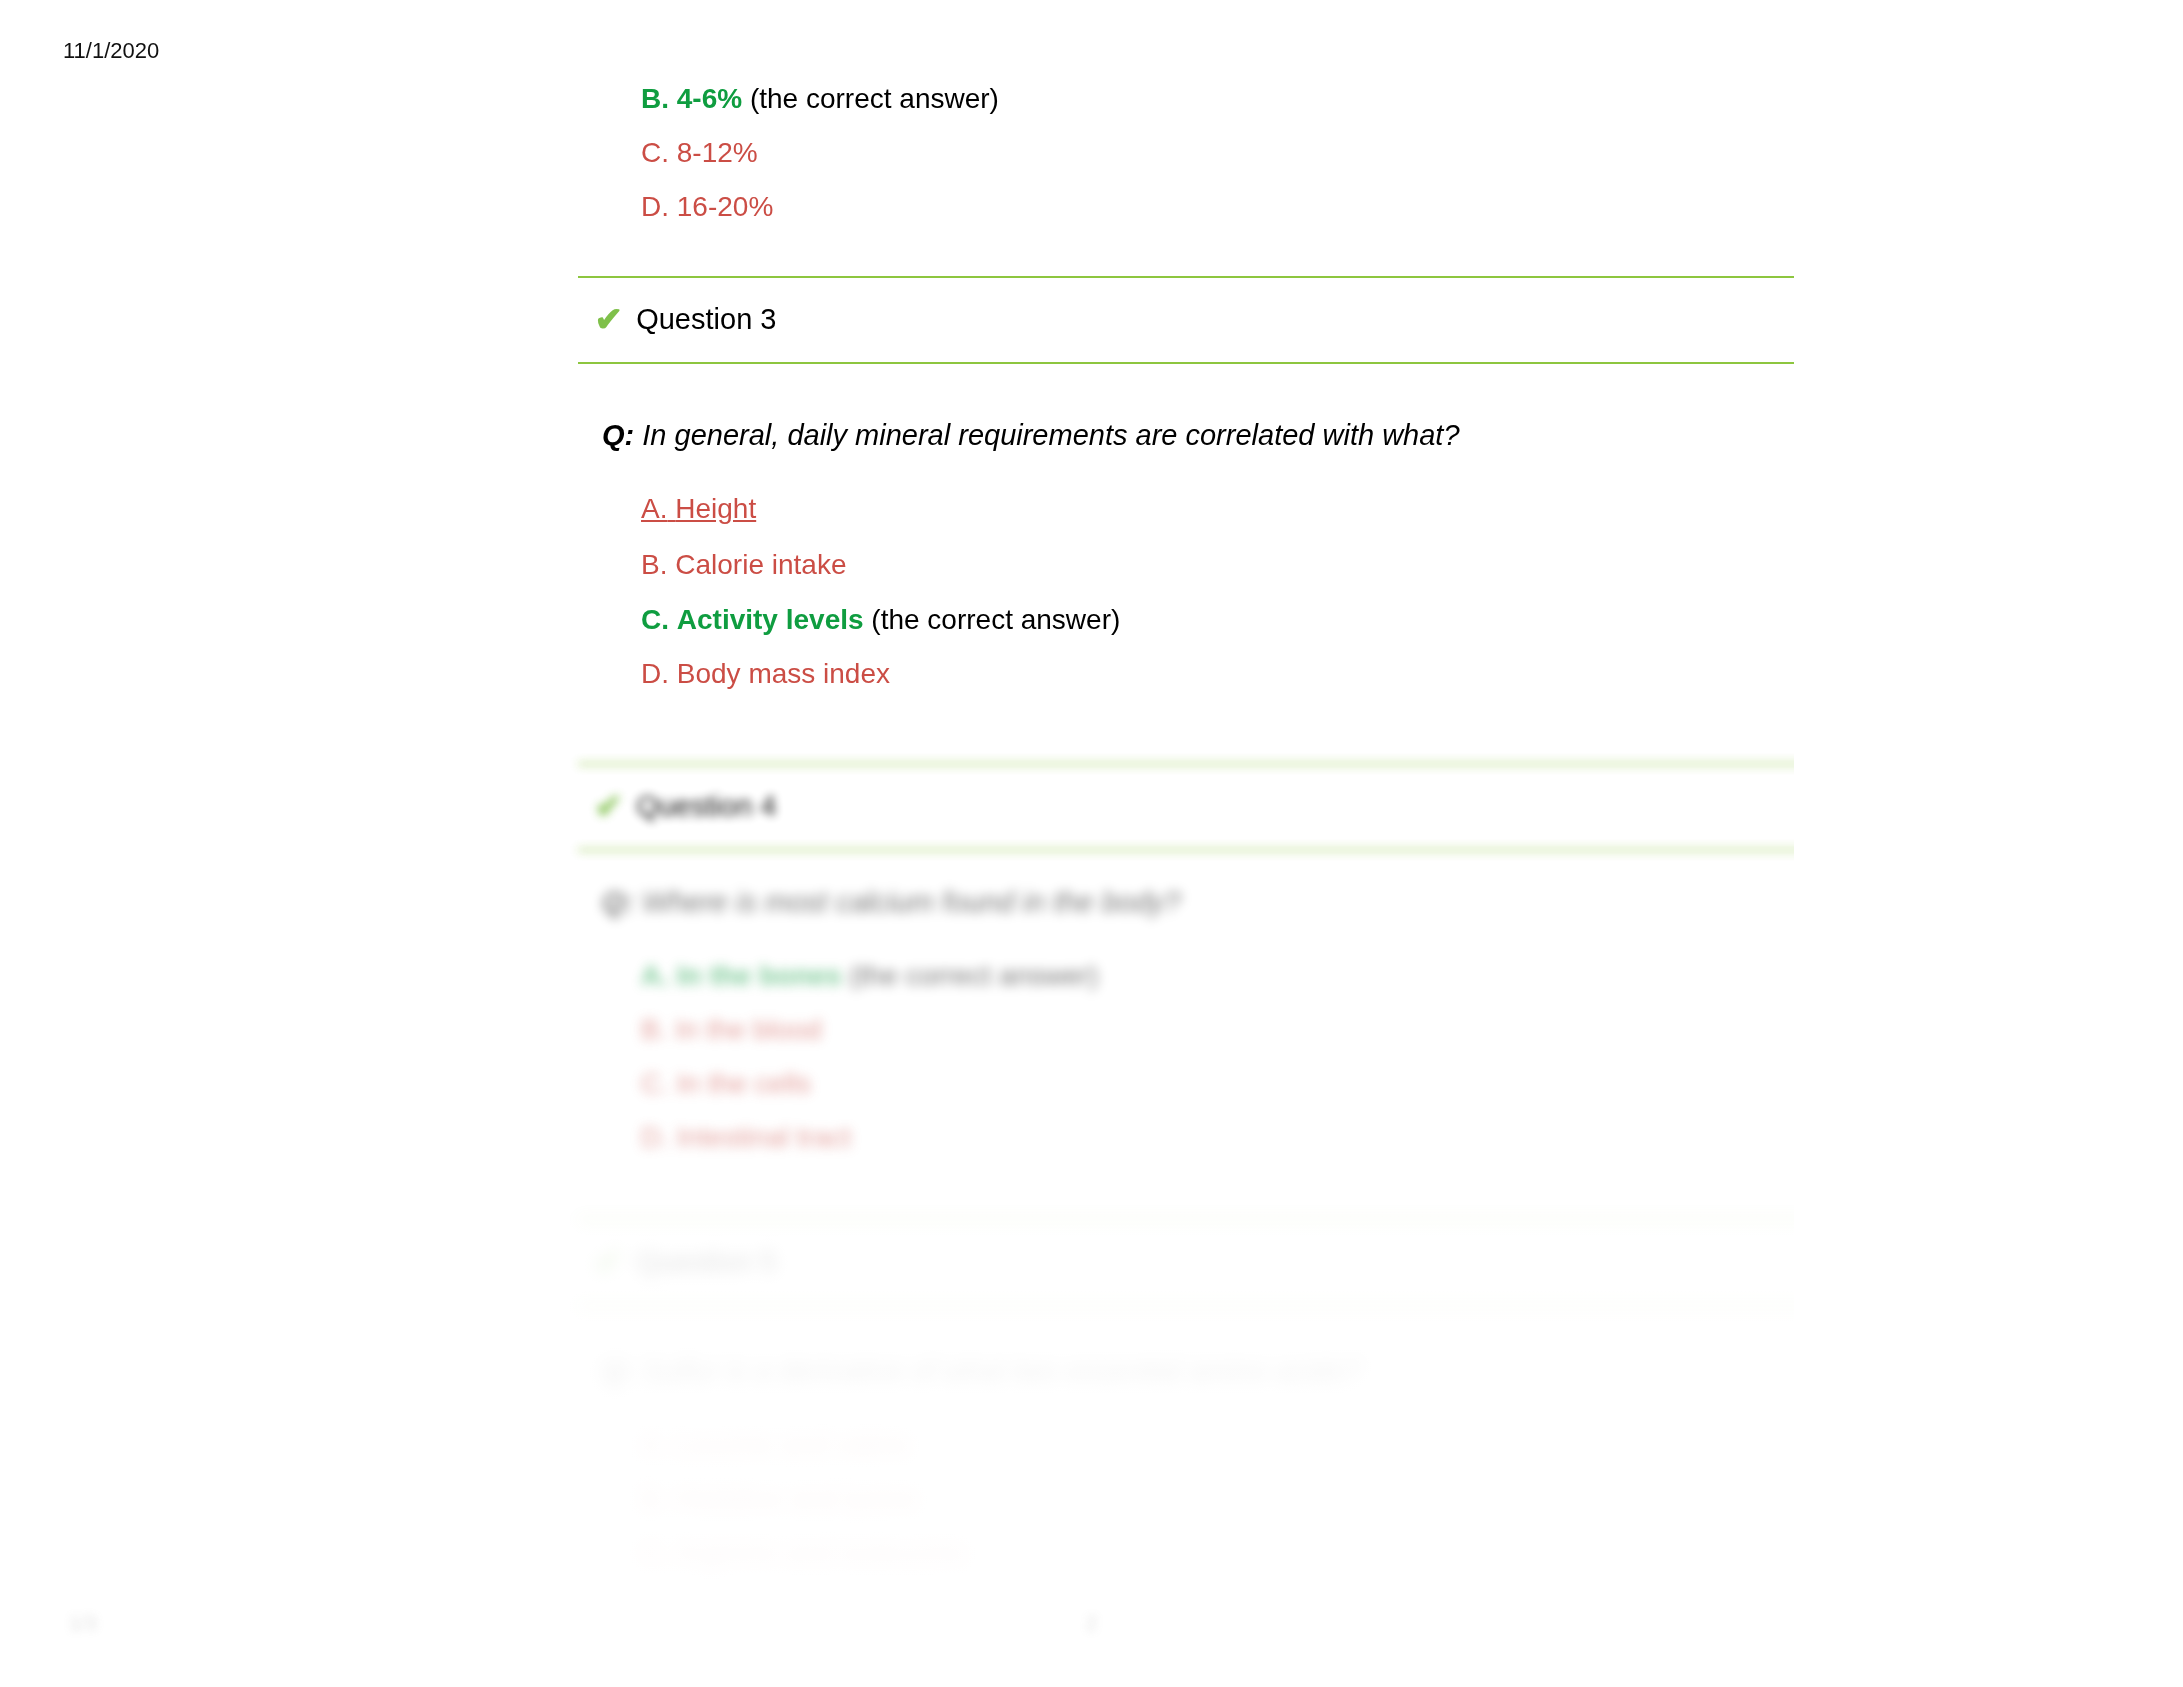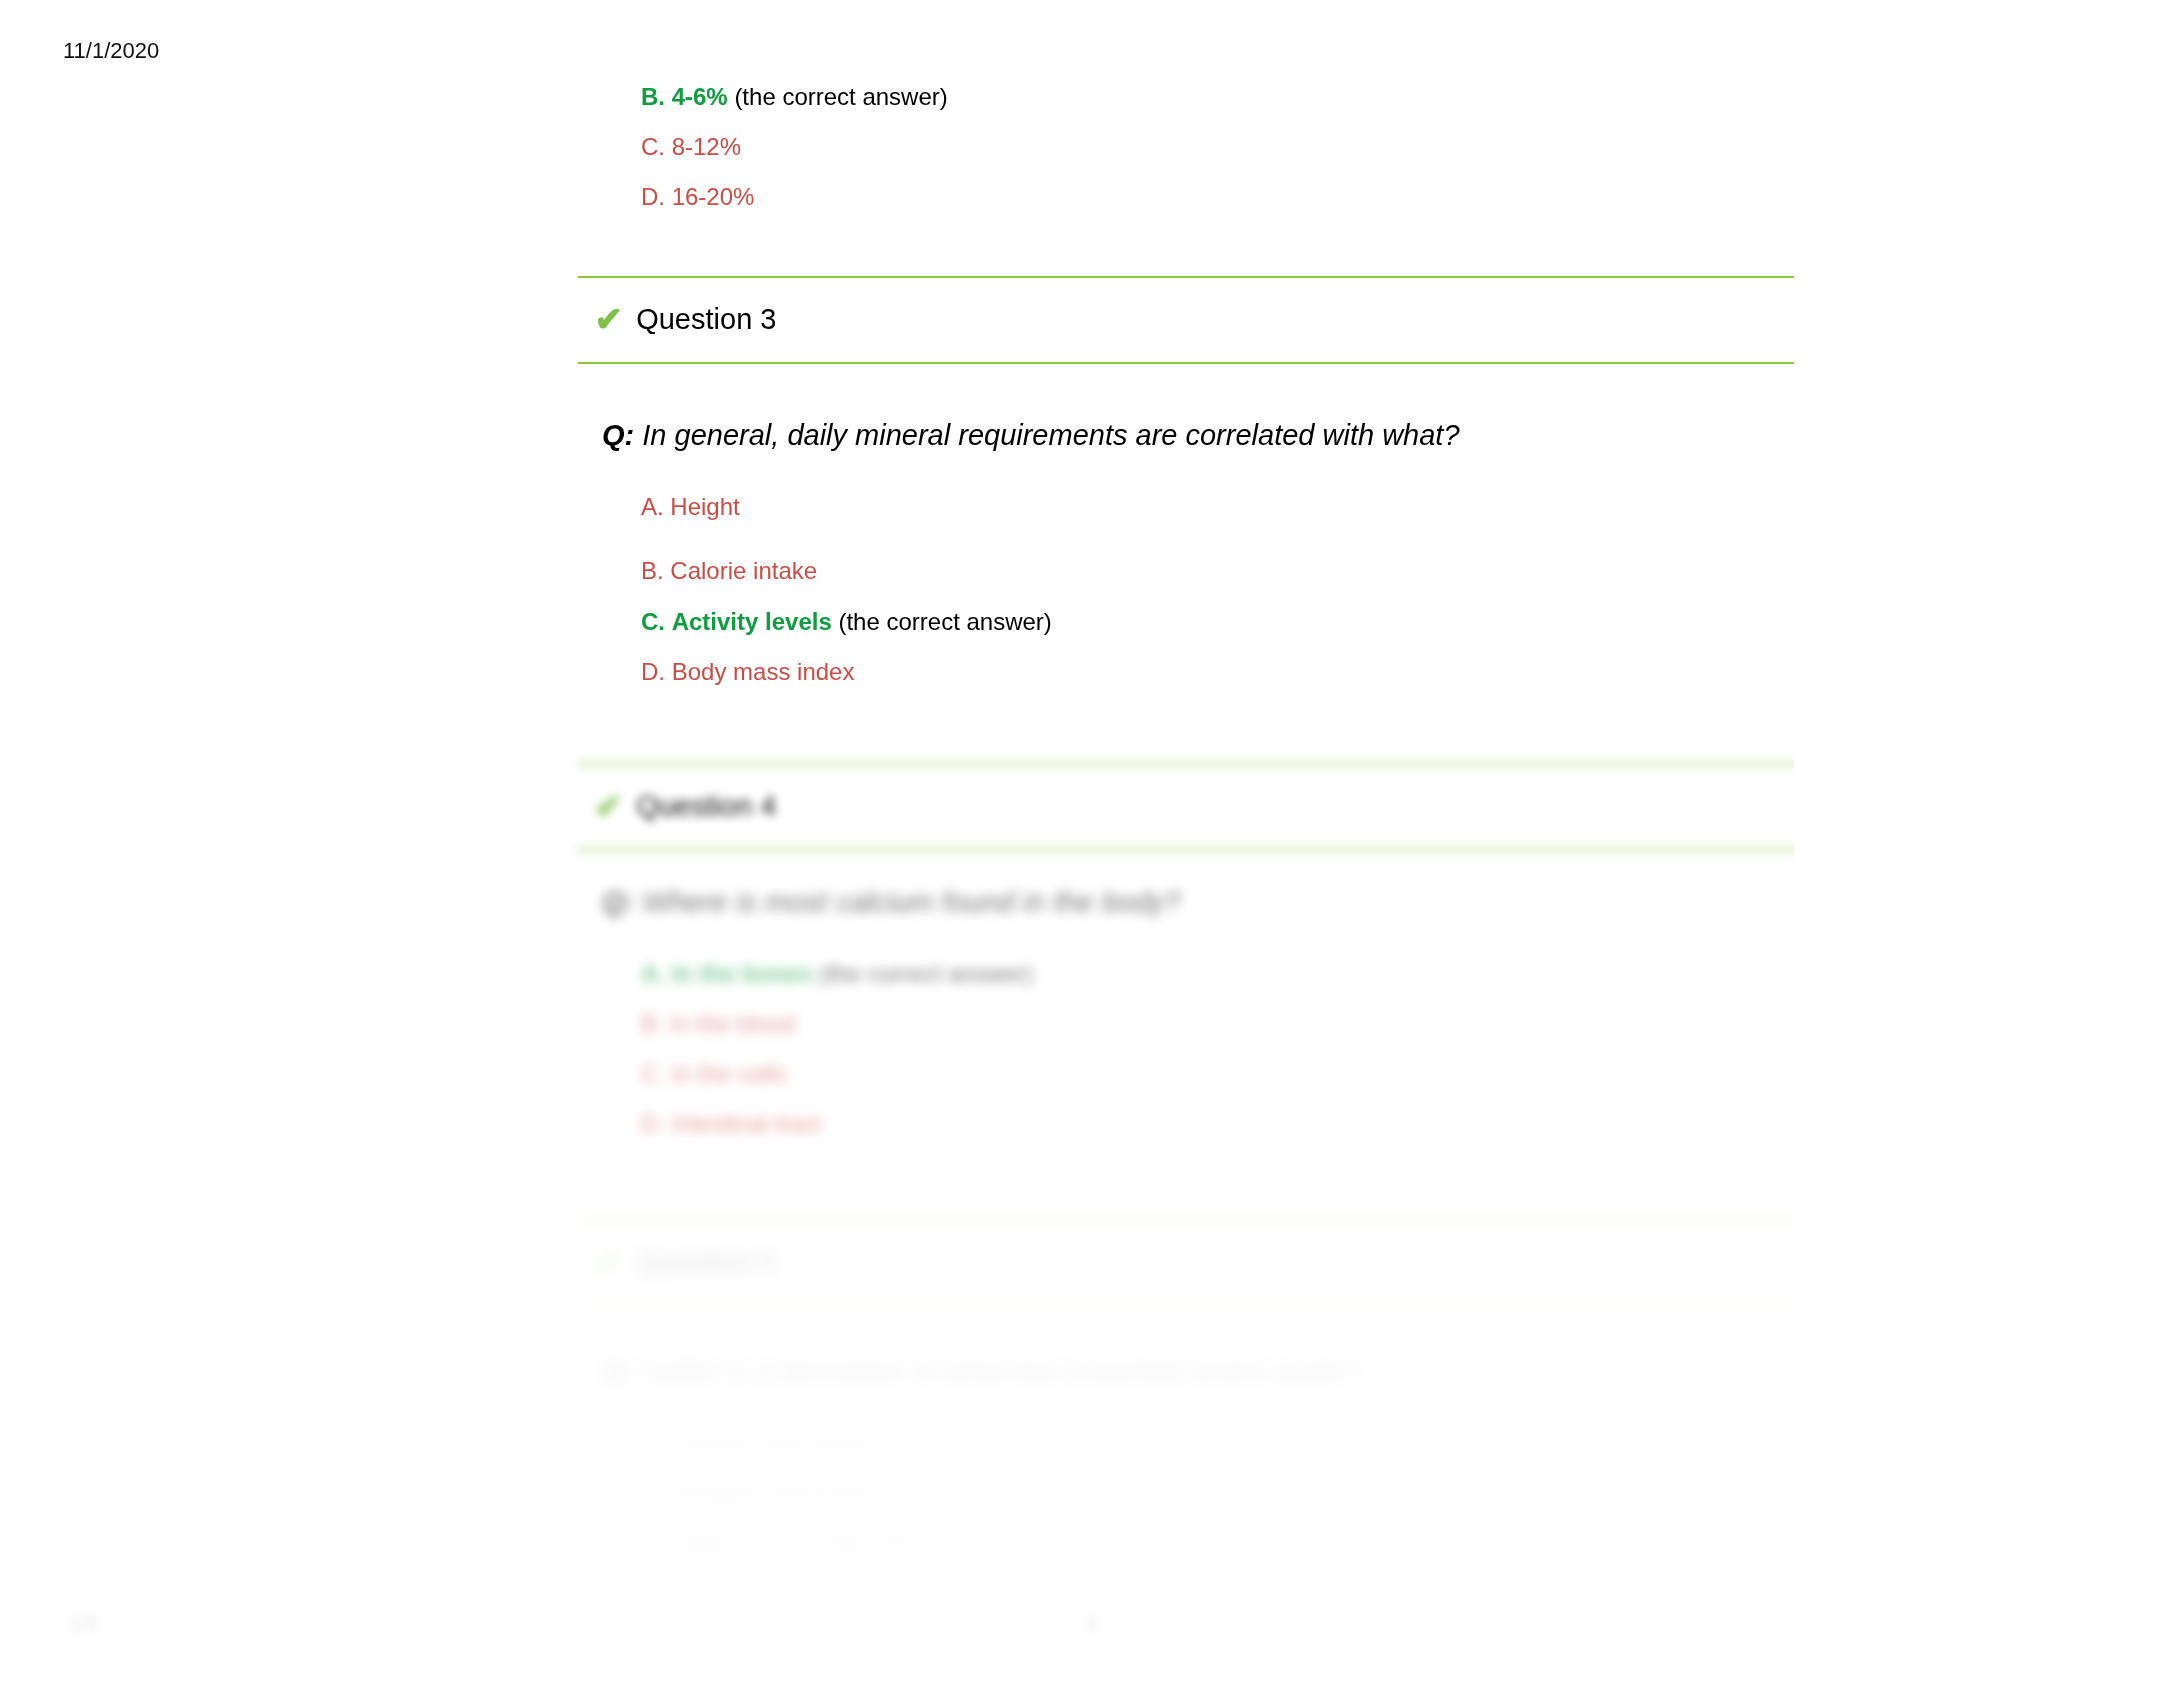--- a/index.html
+++ b/index.html
@@ -49,21 +49,21 @@
   
   .content {
     position: absolute;
     left: 578px;
     top: 0;
     width: 1523px;
   }
 
   
   .answer {
-    font-size: 24px;
+    font-size: 28px;
     line-height: 1;
     padding-left: 63px;
     color: #cb4d45;
     white-space: nowrap;
   }
   .answer.correct {
     color: #000000;
   }
   .answer .atext-correct {
     color: #0f9d40;
@@ -195,21 +195,21 @@
       <div class="q-header-inner">
         <span class="q-check">✔</span>
         <span class="q-title">Question 3</span>
       </div>
     </div>
     <div class="q-prompt" style="margin-top:57px;">
       <span class="qlabel">Q:</span>
       <span>In general, daily mineral requirements are correlated with what?</span>
     </div>
     <div style="margin-top:45px;">
-      <div class="answer" style="margin-bottom:40px;">
+      <div class="answer" style="margin-bottom:28px;text-decoration:underline;">
         <span>A.</span>
         <span>Height</span>
       </div>
       <div class="answer" style="margin-bottom:27px;">
         <span>B.</span>
         <span>Calorie intake</span>
       </div>
       <div class="answer correct" style="margin-bottom:26px;">
         <span class="atext-correct">C.</span>
         <span class="atext-correct">Activity levels</span>

